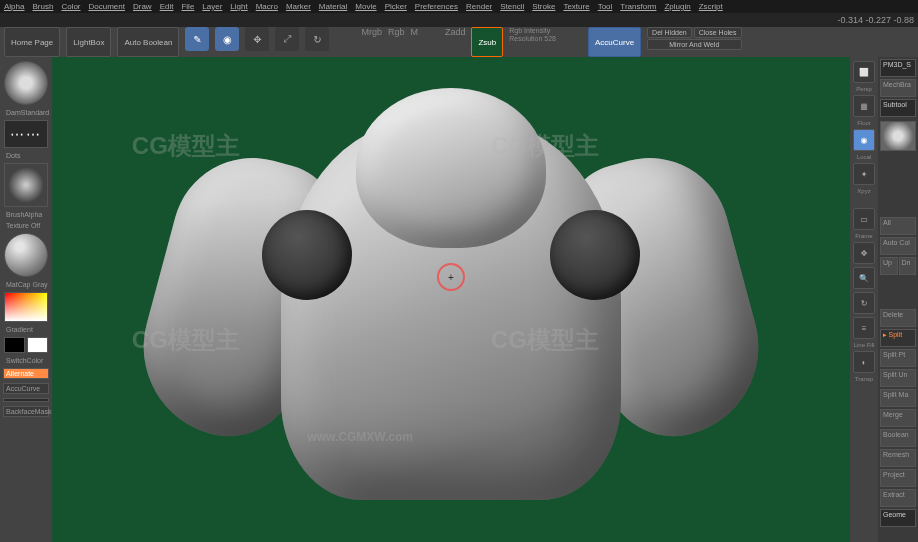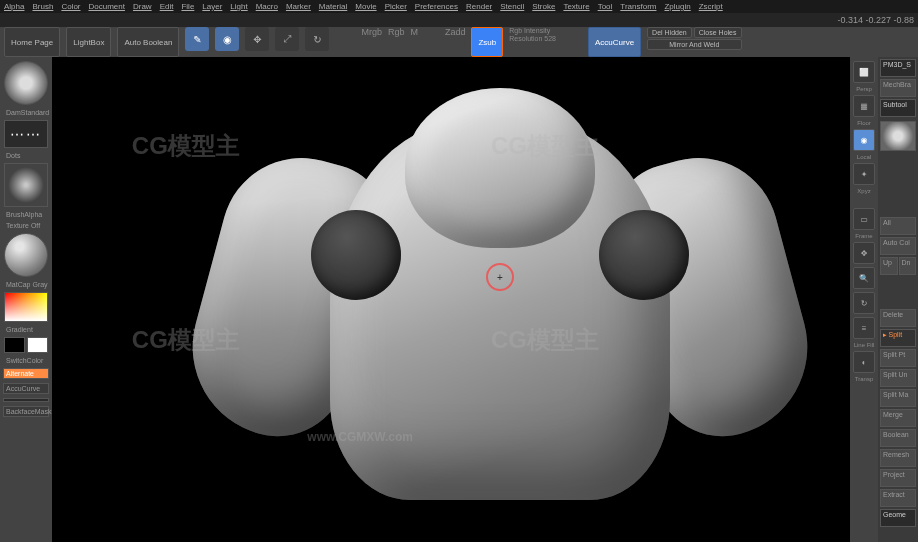--- a/index.html
+++ b/index.html
@@ -2,39 +2,39 @@
 <html><head>
 <meta charset="utf-8">
 <style>
 * { margin: 0; padding: 0; box-sizing: border-box; font-family: Arial, sans-serif; }
 body { background: #2a2a2a; width: 918px; height: 542px; overflow: hidden; color: #888; font-size: 9px; user-select: none; }
 .menubar { height: 13px; background: #1a1a1a; display: flex; align-items: center; padding: 0 4px; gap: 8px; font-size: 8px; }
 .menubar span { cursor: pointer; color: #aaa; text-decoration: underline; }
 .statusbar { height: 14px; background: #252525; display: flex; align-items: center; padding: 0 4px; font-size: 9px; color: #999; justify-content: flex-end; }
 .toolbar { height: 30px; background: #434343; display: flex; padding: 0 4px; gap: 6px; }
 .tbtn { background: #3a3a3a; border: 1px solid #555; color: #bbb; font-size: 8px; padding: 3px 6px; border-radius: 2px; cursor: pointer; }
-.tbtn.active { background: #3b82f6; color: #fff; border-color: #ff6600; }
+.tbtn.active { background: #14532d; color: #fff; border-color: #ff6600; }
 .tbtn.blue { background: #4a6fa5; color: #fff; border-color: #3a5f95; }
 .iconbtn { width: 24px; height: 24px; background: #4a6fa5; border-radius: 3px; display: flex; align-items: center; justify-content: center; font-size: 10px; cursor: pointer; color: #fff; }
 .iconbtn.dark { background: #3a3a3a; color: #aaa; }
 .main { display: flex; height: 485px; }
 .left-panel { width: 52px; background: #434343; padding: 4px; display: flex; flex-direction: column; gap: 4px; align-items: center; }
 .brush-preview { width: 44px; height: 44px; background: radial-gradient(circle, #ddd 20%, #666 70%); border-radius: 50%; border: 1px solid #555; }
 .stroke-preview { width: 44px; height: 28px; background: #2a2a2a; border: 1px solid #555; display: flex; align-items: center; justify-content: center; }
 .dots { color: #fff; font-size: 14px; letter-spacing: 2px; }
 .alpha-preview { width: 44px; height: 44px; background: radial-gradient(circle, rgba(255,255,255,0.7) 5%, rgba(255,255,255,0) 60%); border: 1px solid #555; }
 .tex-preview { width: 44px; height: 44px; background: radial-gradient(circle at 35% 30%, #e5e5e5 10%, #888 60%, #555 90%); border-radius: 50%; border: 1px solid #555; }
 .color-picker { width: 44px; height: 30px; background: linear-gradient(to right, #ff0000, #ff8800, #ffff00); border: 1px solid #555; position: relative; }
 .color-picker::after { content: ''; position: absolute; inset: 0; background: linear-gradient(to bottom, transparent, white); }
 .swatch-row { display: flex; gap: 2px; }
 .swatch { width: 21px; height: 16px; border: 1px solid #555; }
 .left-label { font-size: 7px; color: #999; text-align: left; width: 100%; padding-left: 2px; }
 .opt-btn { width: 46px; font-size: 7px; background: #3a3a3a; border: 1px solid #555; color: #999; padding: 1px 2px; text-align: left; cursor: pointer; }
 .opt-btn.on { background: #ff8c42; color: #fff; }
-.viewport { flex: 1; background: #000000; position: relative; display: flex; align-items: center; justify-content: flex-end; overflow: hidden; }
+.viewport { flex: 1; background: #14532d; position: relative; display: flex; align-items: center; justify-content: center; overflow: hidden; }
 .model { width: 700px; height: 450px; position: relative; }
 .torso { position: absolute; left: 50%; top: 10%; transform: translateX(-50%); width: 340px; height: 380px; background: linear-gradient(160deg, #d5d5d5 20%, #a0a0a0 50%, #787878 80%); border-radius: 140px 140px 80px 80px / 180px 180px 100px 100px; box-shadow: inset -20px -30px 60px rgba(0,0,0,0.4), inset 20px 20px 40px rgba(255,255,255,0.3); }
 .head { position: absolute; left: 50%; top: 3%; transform: translateX(-50%); width: 190px; height: 160px; background: linear-gradient(160deg, #e0e0e0 20%, #b0b0b0 60%, #888 90%); border-radius: 50% 50% 45% 45%; box-shadow: inset -10px -15px 30px rgba(0,0,0,0.3), inset 10px 10px 25px rgba(255,255,255,0.4); }
 .arm-l { position: absolute; left: 8%; top: 18%; width: 160px; height: 280px; background: linear-gradient(160deg, #d0d0d0 20%, #909090 60%, #707070 90%); border-radius: 80px 60px 70px 90px; transform: rotate(15deg); box-shadow: inset -15px -20px 40px rgba(0,0,0,0.4), inset 15px 15px 30px rgba(255,255,255,0.3); }
 .arm-r { position: absolute; right: 8%; top: 18%; width: 160px; height: 280px; background: linear-gradient(160deg, #d0d0d0 20%, #909090 60%, #707070 90%); border-radius: 60px 80px 90px 70px; transform: rotate(-15deg); box-shadow: inset -15px -20px 40px rgba(0,0,0,0.4), inset 15px 15px 30px rgba(255,255,255,0.3); }
 .shoulder-l { position: absolute; left: 23%; top: 30%; width: 90px; height: 90px; background: radial-gradient(circle at 40% 30%, #555, #222); border-radius: 50%; box-shadow: inset -5px -5px 15px rgba(0,0,0,0.6); }
 .shoulder-r { position: absolute; right: 23%; top: 30%; width: 90px; height: 90px; background: radial-gradient(circle at 40% 30%, #555, #222); border-radius: 50%; box-shadow: inset -5px -5px 15px rgba(0,0,0,0.6); }
 .cursor-ring { position: absolute; left: 50%; top: 45%; width: 28px; height: 28px; border: 2px solid rgba(255,60,60,0.7); border-radius: 50%; transform: translate(-50%,-50%); }
 .cursor-ring::after { content: '+'; position: absolute; left: 50%; top: 50%; transform: translate(-50%,-50%); font-size: 10px; color: #333; }
 .watermark { position: absolute; color: rgba(180,180,180,0.3); font-size: 24px; font-weight: bold; pointer-events: none; }

